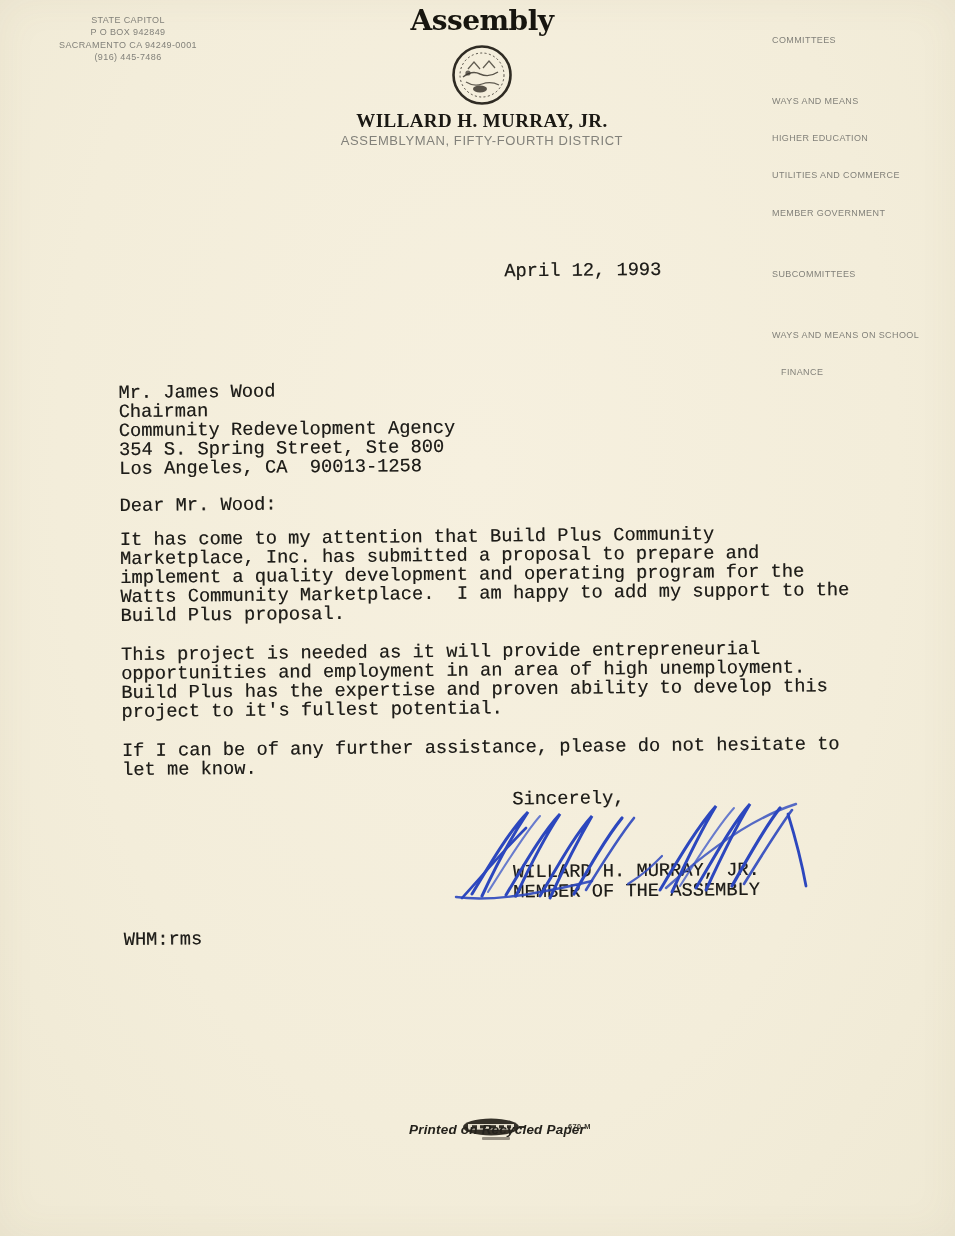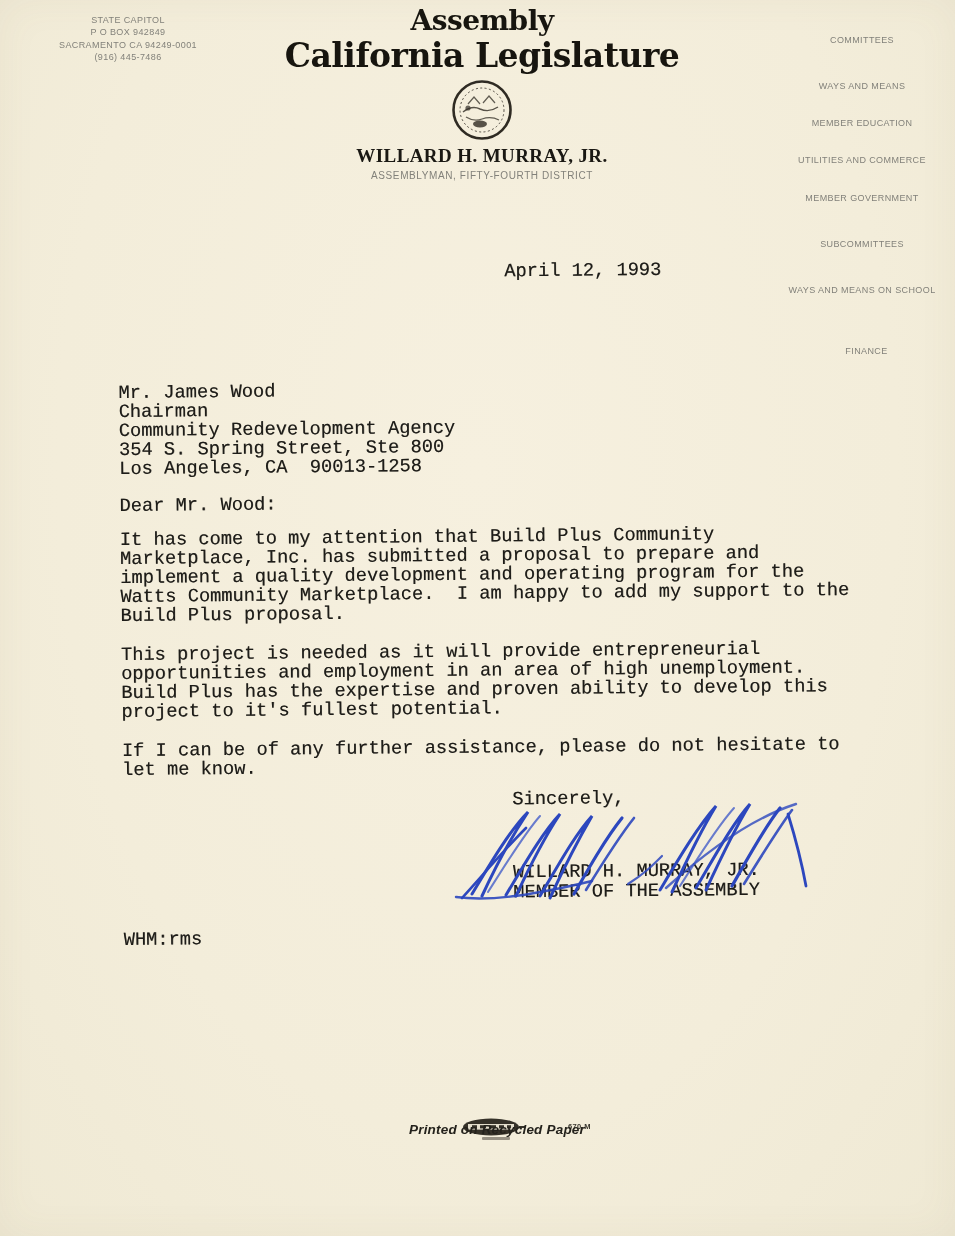--- a/index.html
+++ b/index.html
@@ -8,32 +8,32 @@
     background:radial-gradient(ellipse at 50% 38%, #f6f0df 0%, #f3edda 62%, #efe9d4 100%);
     font-family:"Liberation Sans",sans-serif;
     box-shadow:inset 0 0 40px rgba(120,100,60,.06);
   }
   
   .smallprint{
     position:absolute;color:#82817a;font-size:9px;line-height:12.4px;
     letter-spacing:.4px;white-space:pre-wrap;
   }
   .addr-block{left:28px;width:200px;text-align:center;}
-  .committees{left:772px;width:180px;text-align:center;}
+  .committees{left:772px;width:180px;text-align:left;}
   .committees .comm-line{margin:0;}
-  .committees .gap{margin-top:9px;}
-  .committees .indent{padding-left:9px;margin-top:24px;}
+  .committees .gap{margin-top:24px;}
+  .committees .indent{padding-left:9px;}
   
   .masthead{position:absolute;left:272px;top:2px;width:420px;text-align:center;color:#17150f;}
   .blackletter{font-family:"DejaVu Serif","Liberation Serif",serif;font-weight:700;letter-spacing:-.5px;}
   .m1{font-size:28px;line-height:37px;}
   .m2{font-size:33px;line-height:36px;margin-top:-1px;}
   .seal{display:block;margin:5px auto 0;}
   .member-name{font-family:"Liberation Serif",serif;font-weight:700;font-size:19px;line-height:20px;letter-spacing:.4px;margin-top:5px;color:#1a1813;}
-  .member-title{font-size:10px;line-height:11px;letter-spacing:.6px;color:#82817a;margin-top:4px;}
+  .member-title{font-size:13px;line-height:11px;letter-spacing:.6px;color:#82817a;margin-top:4px;}
   
   .typed{
     position:absolute;left:0;top:0;width:955px;height:1236px;
     transform:rotate(-.55deg);transform-origin:120px 560px;
     font-family:"Liberation Mono","DejaVu Sans Mono",monospace;
     font-size:18.7px;line-height:19px;color:#1d1c18;
   }
   .typed>div{position:absolute;white-space:pre;text-shadow:.35px 0 0 rgba(29,28,24,.55);}
   .t-date{left:507px;top:266px;}
   .t-recipient{left:120px;top:384px;}
@@ -59,38 +59,37 @@
 
 <div class="page">
 
   <div class="smallprint addr-block" style="top:14px;">STATE CAPITOL
 P O BOX 942849
 SACRAMENTO CA 94249-0001
 (916) 445-7486</div>
 
   <div class="masthead">
     <div class="blackletter m1">Assembly</div>
-    <div class="blackletter m2">California Legislature</div>
     <svg class="seal" width="62" height="62" viewBox="-31 -31 62 62">
       <circle cx="0" cy="0" r="28.5" fill="none" stroke="#2f2b23" stroke-width="2.6"></circle>
       <circle cx="0" cy="0" r="22" fill="none" stroke="#2f2b23" stroke-width="1" stroke-dasharray="2 2.4" opacity=".8"></circle>
       <path d="M-19,2 Q-10,-5 -2,-1 Q7,3 16,-3" fill="none" stroke="#2f2b23" stroke-width="1.4" opacity=".8"></path>
       <path d="M-14,-6 L-8,-13 L-2,-6 M1,-7 L7,-14 L13,-7" fill="none" stroke="#2f2b23" stroke-width="1.2" opacity=".75"></path>
       <path d="M-16,7 Q-8,12 0,9 Q9,6 17,10" fill="none" stroke="#2f2b23" stroke-width="1.3" opacity=".75"></path>
       <ellipse cx="-2" cy="14" rx="7" ry="3.4" fill="#2f2b23" opacity=".8"></ellipse>
       <circle cx="-14" cy="-2" r="2.6" fill="#2f2b23" opacity=".7"></circle>
     </svg>
     <div class="member-name">WILLARD H. MURRAY, JR.</div>
     <div class="member-title">ASSEMBLYMAN, FIFTY-FOURTH DISTRICT</div>
   </div>
 
   <div class="smallprint committees" style="top:9px;">
     <div class="comm-line">COMMITTEES</div>
     <div class="comm-line gap">WAYS AND MEANS</div>
-    <div class="comm-line">MEMBER EDUCATION</div>
+    <div class="comm-line">HIGHER EDUCATION</div>
     <div class="comm-line">UTILITIES AND COMMERCE</div>
     <div class="comm-line">MEMBER GOVERNMENT</div>
     <div class="comm-line gap">SUBCOMMITTEES</div>
     <div class="comm-line gap">WAYS AND MEANS ON SCHOOL</div>
     <div class="comm-line indent">FINANCE</div>
   </div>
 
   <div class="typed">
     <div class="t-date">April 12, 1993</div>
     <div class="t-recipient">Mr. James Wood

